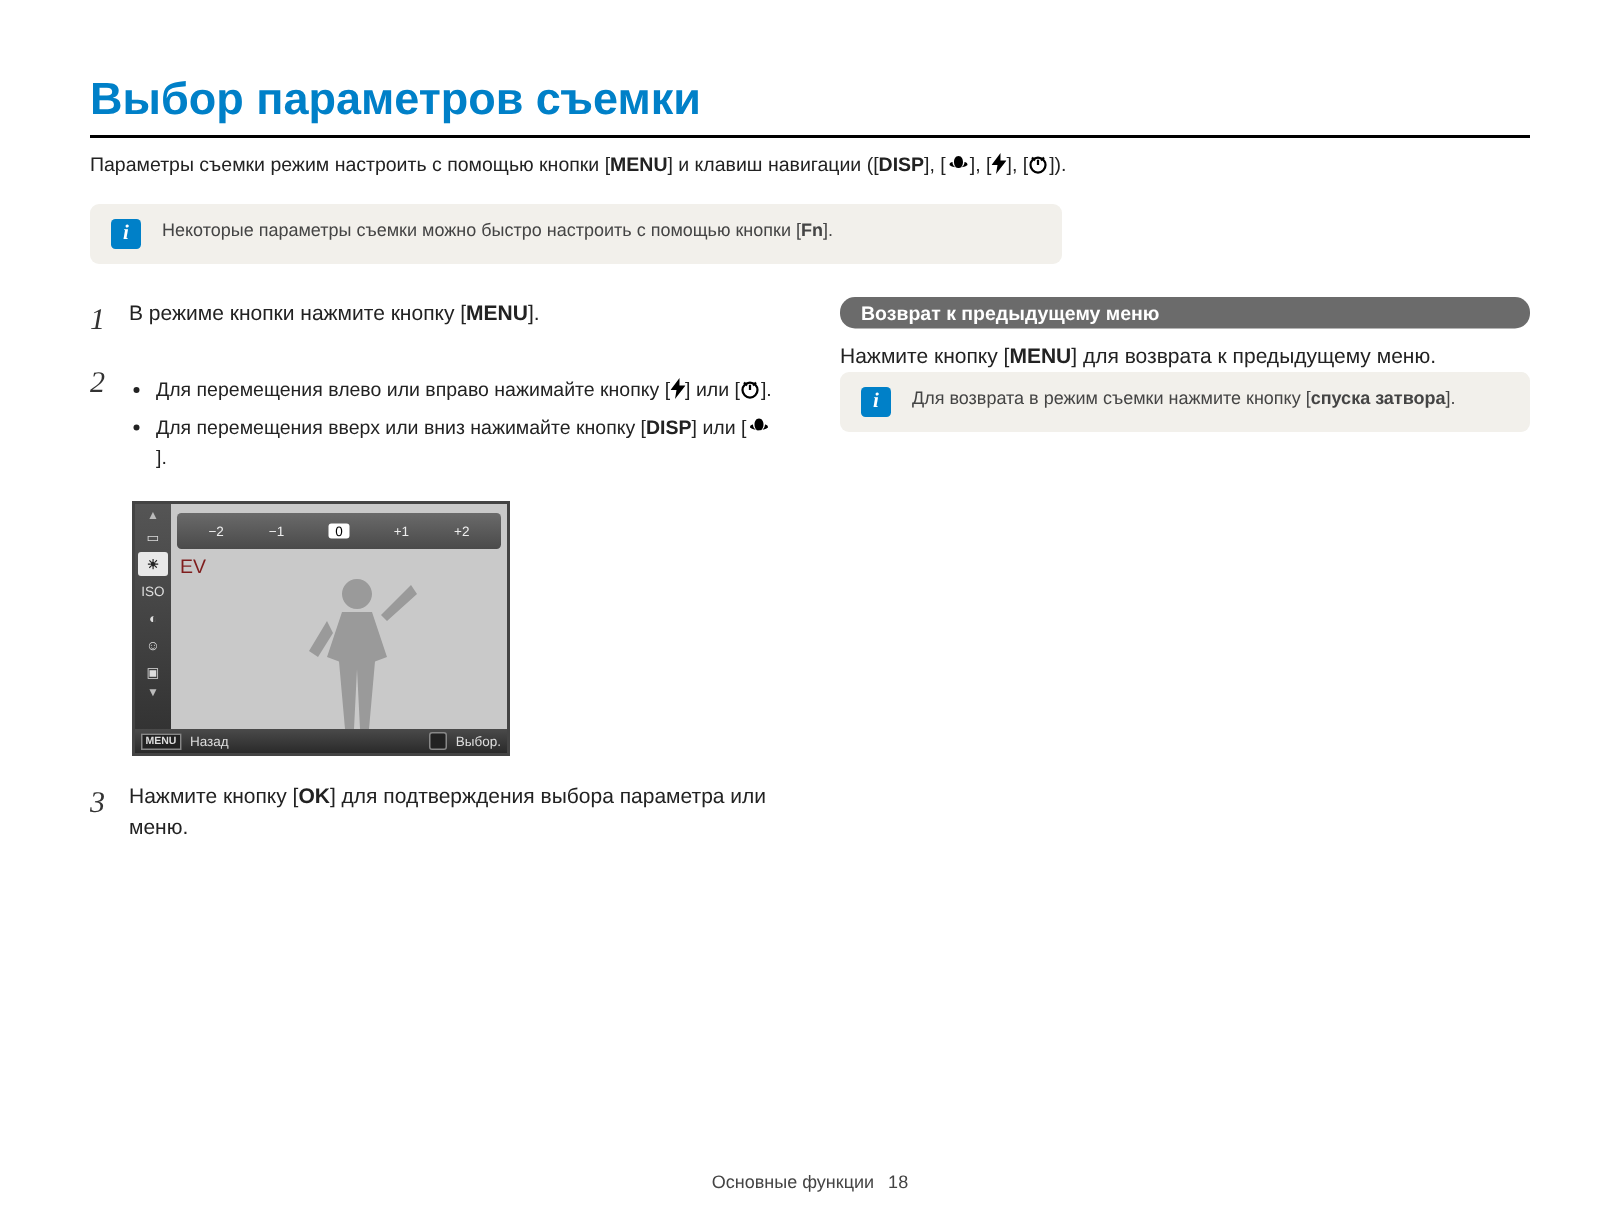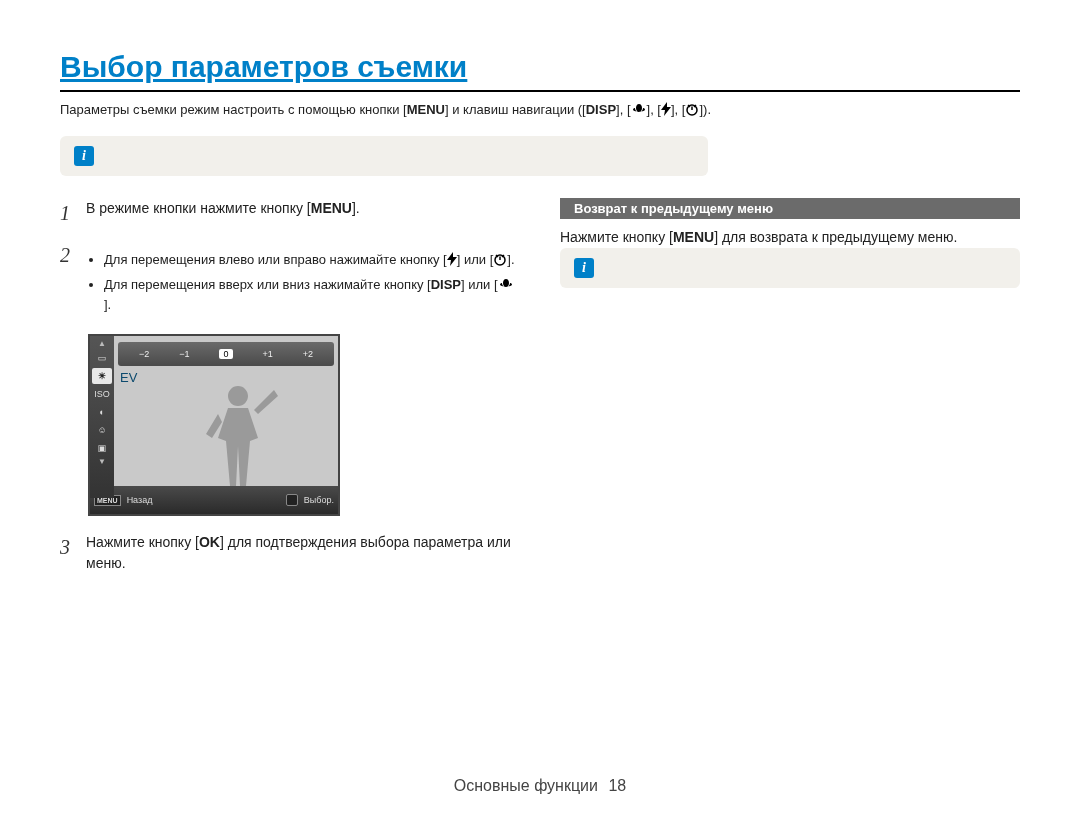--- a/index.html
+++ b/index.html
@@ -16,21 +16,20 @@
     padding: 50px 60px 30px 60px;
     position: relative;
   }
   .title {
     color: #0080c8;
     font-size: 30px;
     font-weight: bold;
     border-bottom: 2px solid #000;
     padding-bottom: 6px;
     margin-bottom: 8px;
-    text-decoration: underline;
   }
   .intro {
     font-size: 13px;
     margin-bottom: 16px;
     line-height: 1.5;
   }
   .note-box {
     background: #f2f0eb;
     border-radius: 6px;
     padding: 10px 14px;
@@ -155,30 +154,30 @@
     align-items:center;
     justify-content: space-around;
     padding: 0 6px;
   }
   .ev-bar .mark0 {
     background:#fff; color:#000; border-radius:2px; padding:0 4px; font-size:9px;
   }
   .ev-label {
     position:absolute;
     top: 34px; left: 6px;
-    font-size: 13px; color: #0c4a6e;
+    font-size: 13px; color: #7f1d1d;
   }
   .silhouette {
     position: absolute;
     bottom: 0;
     left: 50%;
     transform: translateX(-40%);
   }
   .cs-footer {
-    height: 28px;
+    height: 16px;
     background: linear-gradient(#4a4a4a,#2a2a2a);
     color: #ddd;
     font-size: 9px;
     display: flex;
     align-items: center;
     gap: 6px;
     padding: 0 4px;
   }
   .cs-footer .menu-chip {
     font-weight: bold;
@@ -190,35 +189,35 @@
   .cs-footer .nav-chip {
     width:10px;height:10px;background:#222;border:1px solid #888;border-radius:2px;
     display:inline-block;
   }
   .section-heading {
     display: block;
     background: #6b6b6b;
     color: #fff;
     font-weight: bold;
     font-size: 13px;
-    border-radius: 0;
+    border-radius: 10px;
     padding: 3px 14px;
     margin-bottom: 8px;
     white-space: nowrap;
   }
   .right-text {
     font-size: 14px;
     line-height: 1.5;
   }
   .footer {
     position: absolute;
     bottom: 20px;
     left: 0; right: 0;
     text-align: center;
-    font-size: 16px;
+    font-size: 12px;
     color: #444;
   }
   .footer .pnum { margin-left: 6px; }
 </style>
 </head>
 <body>
 
 <div class="page">
 
   <div class="title">Выбор параметров съемки</div>
@@ -230,20 +229,23 @@
         <polygon fill="#000" points="6,0 0,8 4,8 3,14 10,5 6,5"></polygon>
       </svg><span>], [</span><svg class="icon-inline icon-timer" viewBox="0 0 14 14">
         <circle cx="7" cy="8" r="5" fill="none" stroke="#000" stroke-width="1.5"></circle>
         <line x1="7" y1="8" x2="7" y2="4.5" stroke="#000" stroke-width="1.5"></line>
         <path d="M3 3l2 2M11 3l-2 2" stroke="#000" stroke-width="1.5"></path>
       </svg><span>]).</span>
   </div>
 
   <div class="note-box" style="width:620px">
     <div class="note-icon">i</div>
+    <div>
+      <span>Некоторые параметры съемки можно быстро настроить с помощью кнопки [</span><span class="btnlabel">Fn</span><span>].</span>
+    </div>
   </div>
 
   <div class="columns">
 
     <div class="col">
 
       <div class="step">
         <div class="step-num">1</div>
         <div class="step-body">
           <span>В режиме кнопки нажмите кнопку [</span><span class="btnlabel">MENU</span><span>].</span>
@@ -316,20 +318,23 @@
 
     <div class="col">
       <div>
         <span class="section-heading">Возврат к предыдущему меню</span>
       </div>
       <div class="right-text">
         <span>Нажмите кнопку [</span><span class="btnlabel">MENU</span><span>] для возврата к предыдущему меню.</span>
       </div>
       <div class="note-box">
         <div class="note-icon">i</div>
+        <div>
+          <span>Для возврата в режим съемки нажмите кнопку [</span><span class="btnlabel">спуска затвора</span><span>].</span>
+        </div>
       </div>
     </div>
 
   </div>
 
   <div class="footer">
     <span>Основные функции</span>
     <span class="pnum">18</span>
   </div>
 

